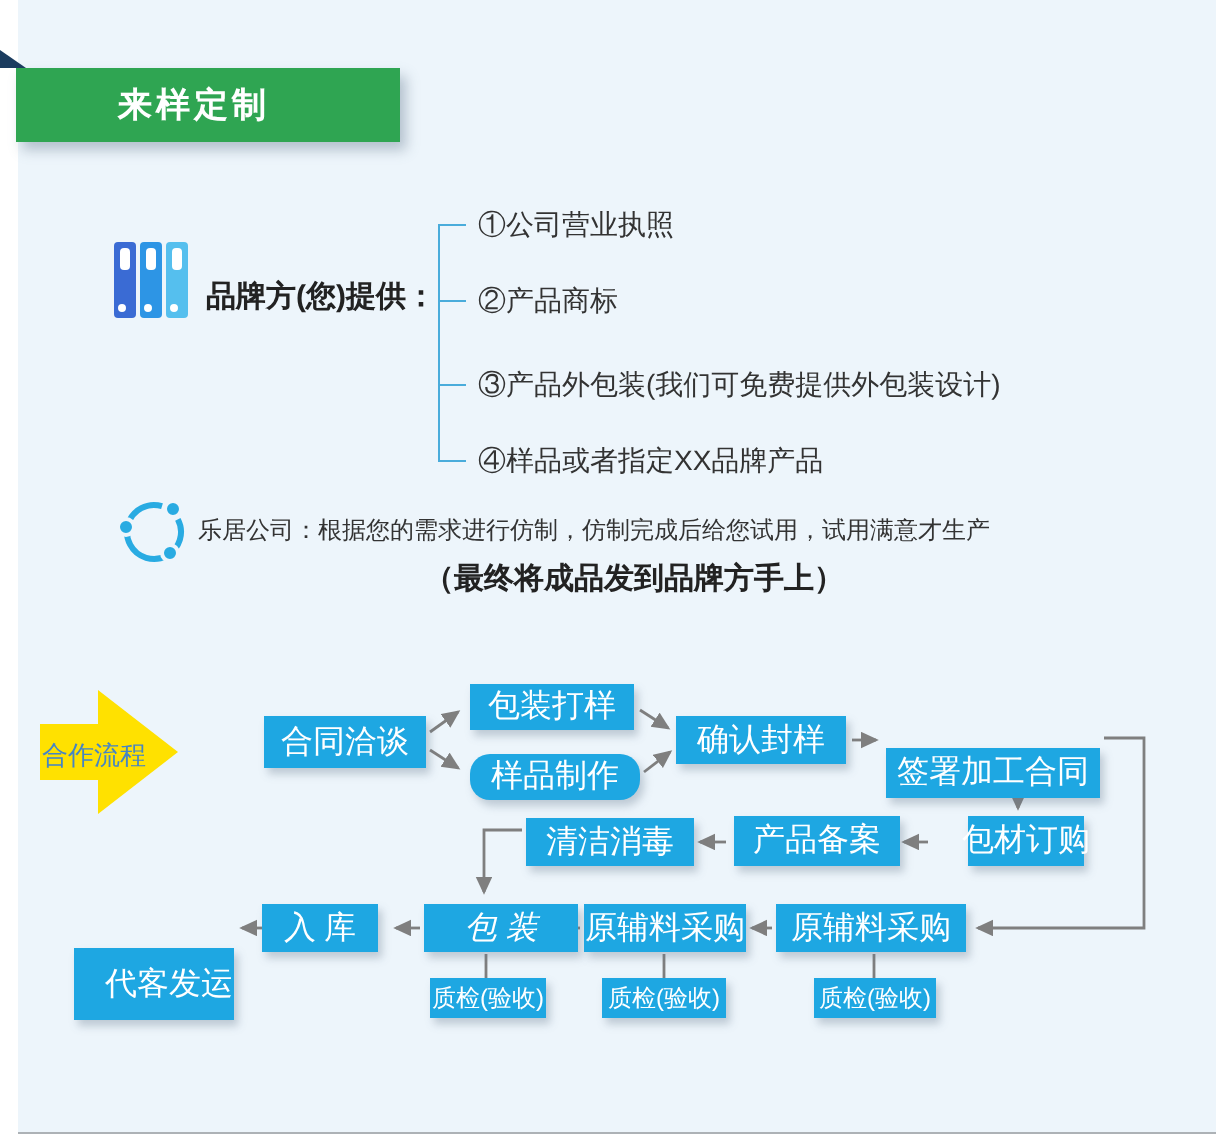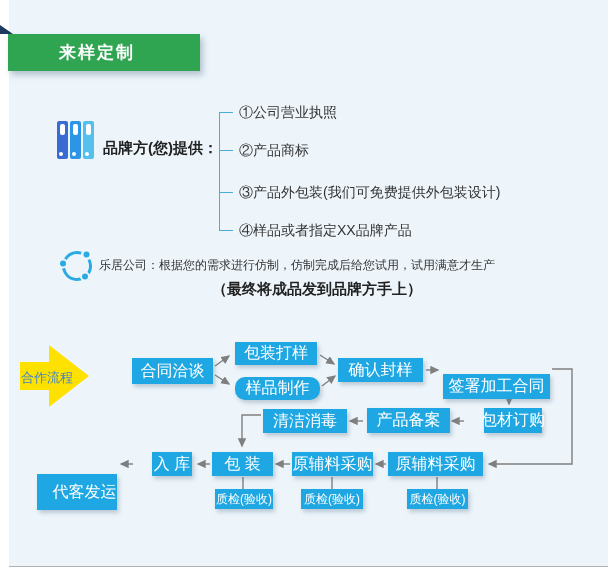--- a/index.html
+++ b/index.html
@@ -48,22 +48,22 @@
     box-shadow:2px 3px 4px rgba(100,120,140,0.35); z-index:2;text-align:right; }
   #box-negotiate   { left:132px; top:358px; width:81px;  height:26px; }
   #box-pack-sample { left:235px; top:342px; width:82px;  height:23px; }
   #box-prod-sample { left:235px; top:377px; width:85px;  height:23px;border-radius:10px; }
   #box-confirm     { left:338px; top:358px; width:85px;  height:24px; }
   #box-sign        { left:443px; top:374px; width:107px; height:25px; }
   #box-order-pack  { left:484px; top:408px; width:58px;  height:25px; }
   #box-record      { left:367px; top:408px; width:83px;  height:25px; }
   #box-clean       { left:263px; top:409px; width:84px;  height:24px; }
   #box-ship        { left:37px;  top:474px; width:80px;  height:36px;padding-left:15px; }
-  #box-warehouse   { left:152px; top:452px; width:40px;  height:24px; }
-  #box-packing     { left:212px; top:452px; width:61px;  height:24px; }
+  #box-warehouse   { left:131px; top:452px; width:58px;  height:24px;font-family:Liberation Serif, serif; }
+  #box-packing     { left:212px; top:452px; width:77px;  height:24px;font-style:italic; }
   #box-production  { left:292px; top:452px; width:81px;  height:24px; }
   #box-raw         { left:388px; top:452px; width:95px;  height:24px; }
   .qcbox { font-size:12px; }
   #qc-1 { left:215px; top:489px; width:58px; height:20px; }
   #qc-2 { left:301px; top:489px; width:62px; height:20px; }
   #qc-3 { left:407px; top:489px; width:61px; height:20px; }
 
   .connectors { position:absolute; left:0; top:0; width:608px; height:567px; z-index:1; pointer-events:none; }
 </style>
 </head>

